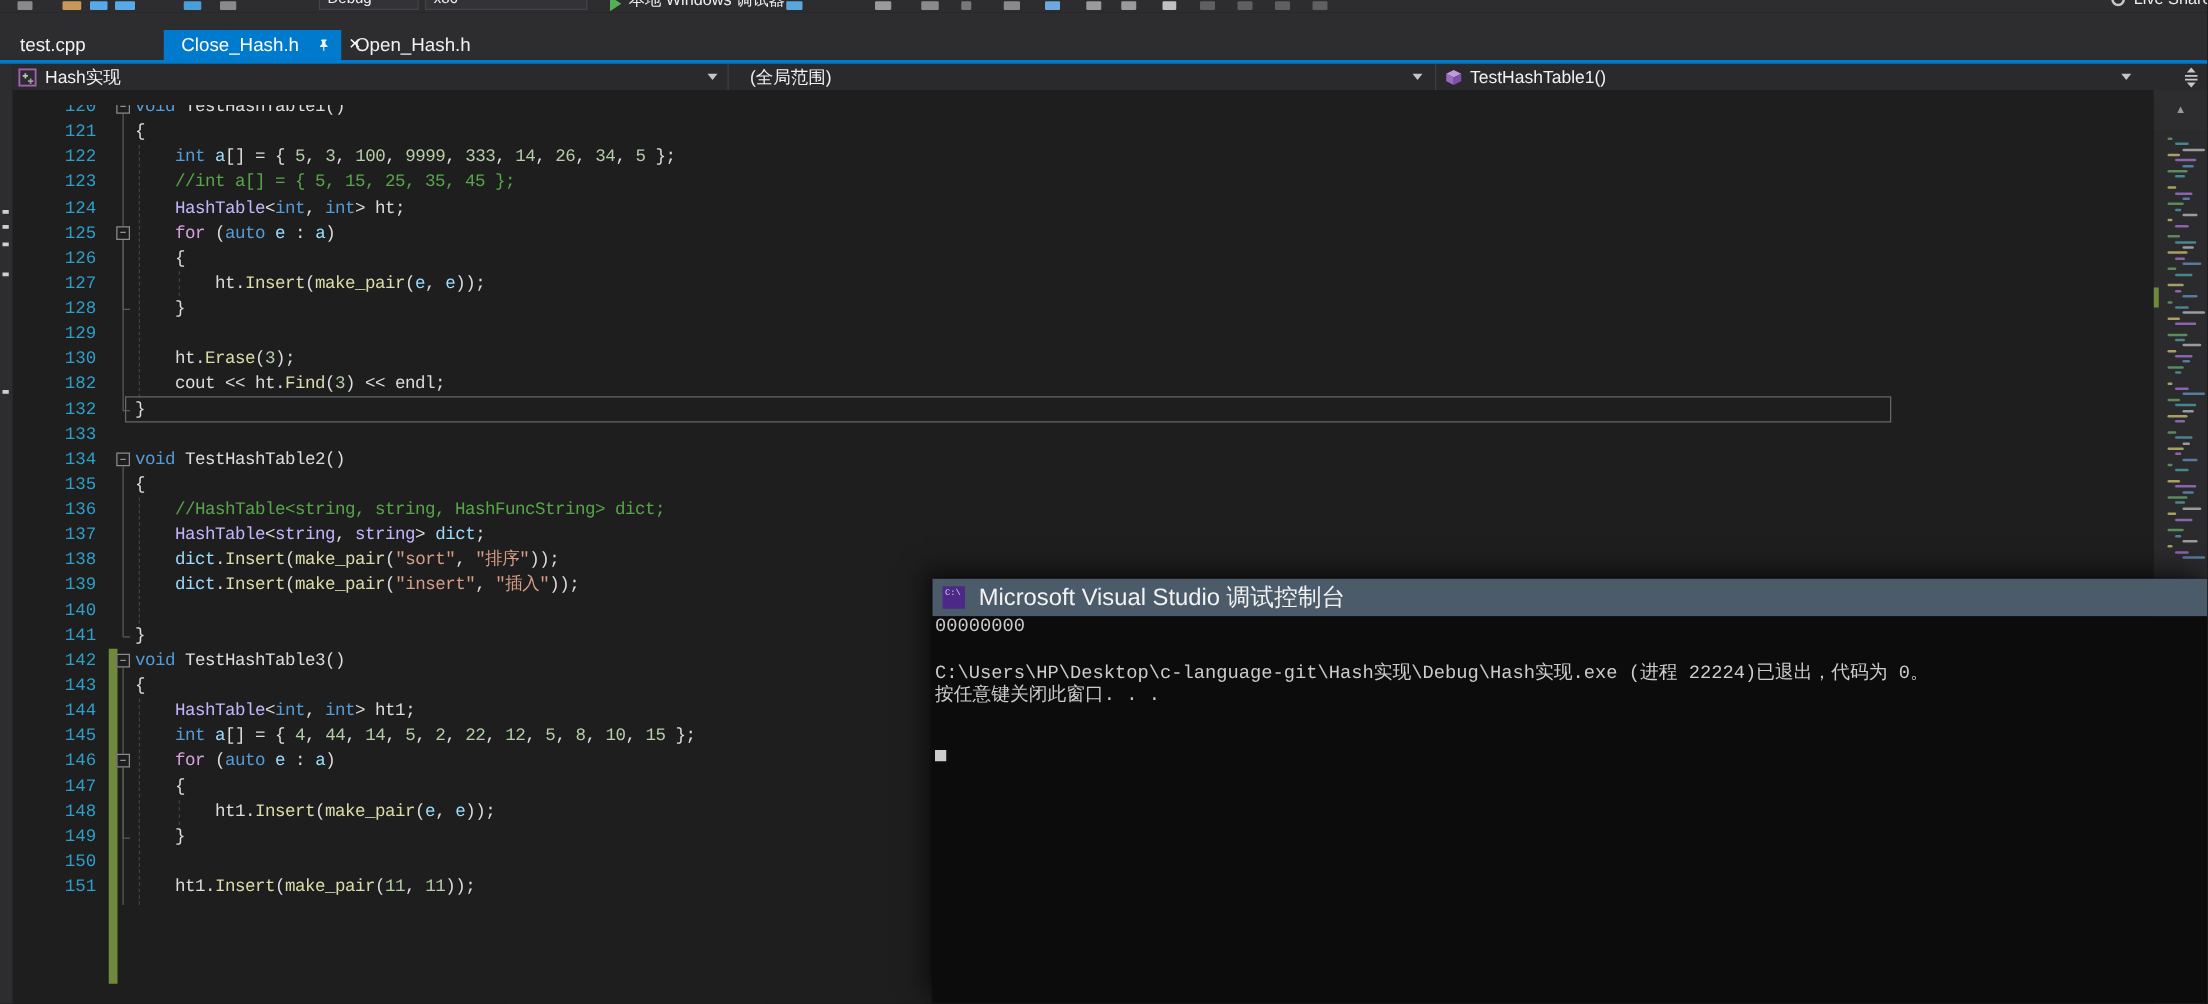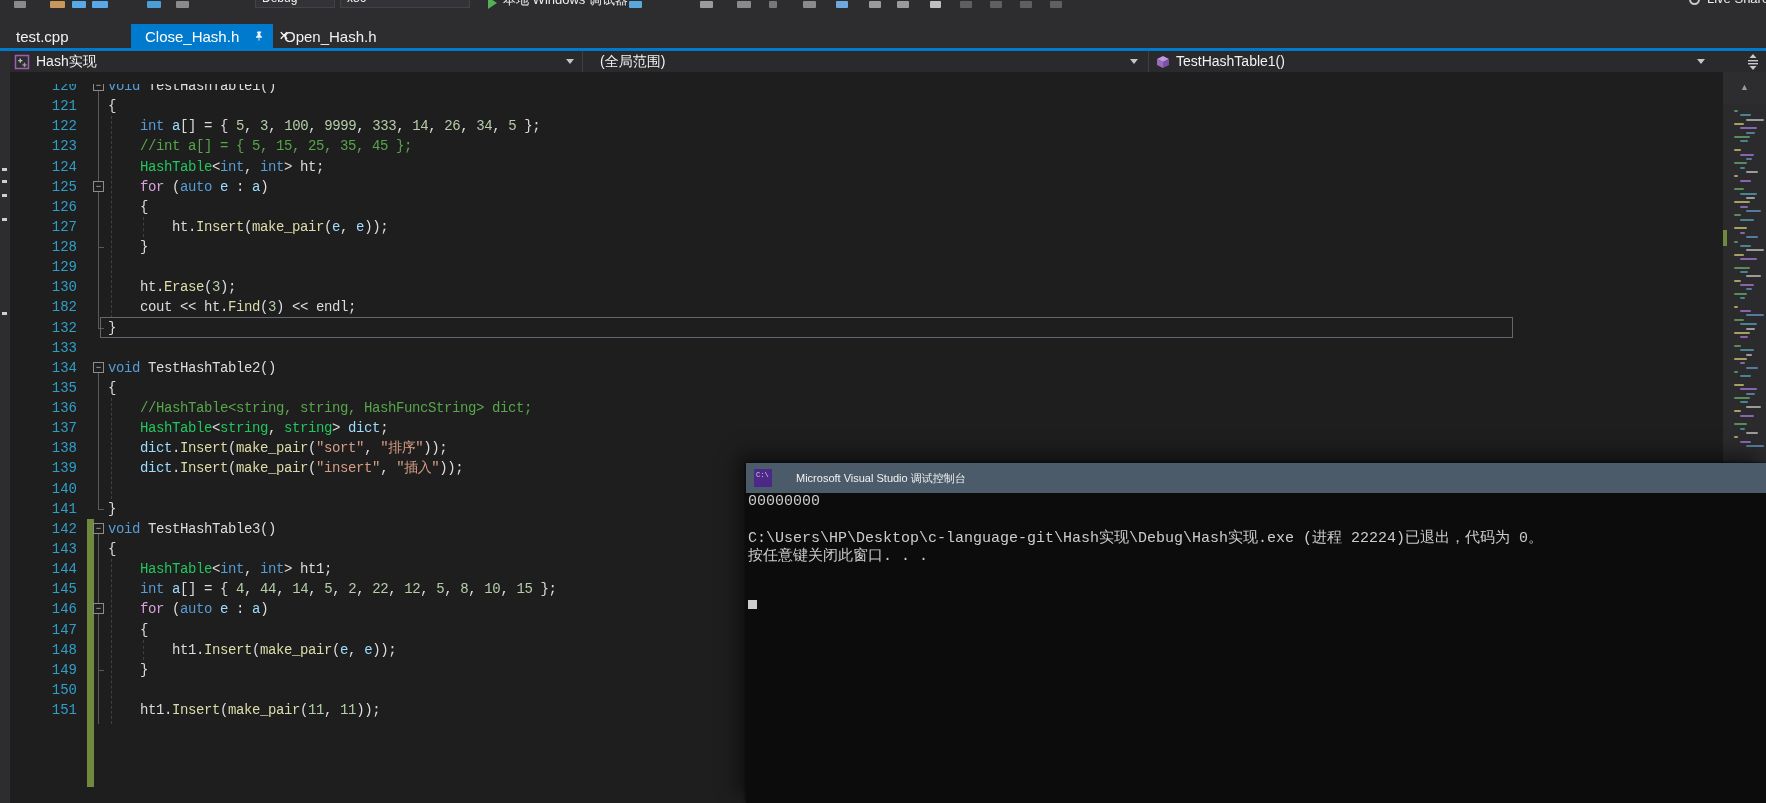--- a/index.html
+++ b/index.html
@@ -37,21 +37,21 @@
   
   #editor { position:absolute; left:10px; top:84px; width:1713px; height:731px; background:#1E1E1E; overflow:hidden; z-index:1; }
   #code-layer { position:absolute; left:0; top:0; width:100%; height:100%; }
   .row { position:absolute; left:0; height:21px; width:100%; }
   .lnum { position:absolute; left:0; top:0; width:67px; text-align:right; color:#2F9FC9;
           font-family:"Liberation Mono","DejaVu Sans Mono",monospace; font-size:14px; line-height:20px; }
   .codepre { position:absolute; left:98px; top:0; white-space:pre;
              font-family:"Liberation Mono","DejaVu Sans Mono",monospace; font-size:14px; letter-spacing:-0.4px; line-height:20px; color:#DCDCDC; }
   .fold { position:absolute; left:83px; width:11px; height:11px; border:1px solid #8C8C8C; background:#1E1E1E;
           color:#C8C8C8; font-size:9px; line-height:9px; text-align:center; }
-  .tk-k{color:#569CD6}.tk-c{color:#D8A0DF}.tk-t{color:#22c55e}.tk-v{color:#9CDCFE}
+  .tk-k{color:#569CD6}.tk-c{color:#D8A0DF}.tk-t{color:#c4b5fd}.tk-v{color:#9CDCFE}
   .tk-f{color:#DCDCAA}.tk-n{color:#B5CEA8}.tk-s{color:#D69D85}.tk-m{color:#57A64A}.tk-p{color:#DCDCDC}
   .guide { position:absolute; width:0; border-left:1px dashed #3F3F46; }
   .outln { position:absolute; left:88px; width:1px; background:#5A5A5A; }
   .outft { position:absolute; left:88px; height:1px; width:6px; background:#5A5A5A; }
   #caret-line { position:absolute; left:90px; top:233px; width:1413px; height:21px; border:1px solid #62686F; }
   #change-bar { position:absolute; left:77px; top:435px; width:7px; height:268px; background:#6F8A3D; }
 
   
   #leftstrip { position:absolute; left:0; top:51px; width:10px; height:752px; background:#2D2D30; z-index:5; }
   .lsmark { position:absolute; left:2px; width:5px; height:3px; background:#CFCFCF; }
@@ -64,21 +64,21 @@
   #mm-change { position:absolute; left:0; top:158px; width:4px; height:16px; background:#6F8A3D; }
   #splitter { position:absolute; left:1740px; top:51px; width:26px; height:21px; background:#2A2A2D; z-index:28;
               display:flex; align-items:center; justify-content:center; }
 
   
   #console { position:absolute; left:746px; top:463px; width:1020px; height:340px; z-index:40;
              box-shadow:-8px -8px 18px rgba(0,0,0,0.5), 0 0 3px rgba(0,0,0,0.8); }
   #console-title { position:absolute; left:0; top:0; width:100%; height:30px; background:#4C5B69; display:flex; align-items:center; }
   #console-icon { width:18px; height:18px; margin-left:8px; background:#4C2889; color:#D8D8D8;
                   font-family:"Liberation Mono","DejaVu Sans Mono",monospace; font-size:7px; line-height:8px; padding:2px 0 0 2px; }
-  #console-title-text { color:#F2F2F2; font-size:11px; margin-left:24px; white-space:nowrap; }
+  #console-title-text { color:#F2F2F2; font-size:19px; margin-left:11px; white-space:nowrap; }
   #console-body { position:absolute; left:0; top:30px; width:100%; height:310px; background:#0C0C0C; overflow:hidden; }
   .con-line { position:relative; margin-left:2px; white-space:pre; color:#CCCCCC;
               font-family:"Liberation Mono","DejaVu Sans Mono",monospace; font-size:15px; line-height:18.4px; min-height:18.4px; }
   #con-cursor { position:absolute; left:2px; top:107px; width:9px; height:9px; background:#CCCCCC; }
 </style>
 </head>
 <body>
 
 <div id="stage">
 

